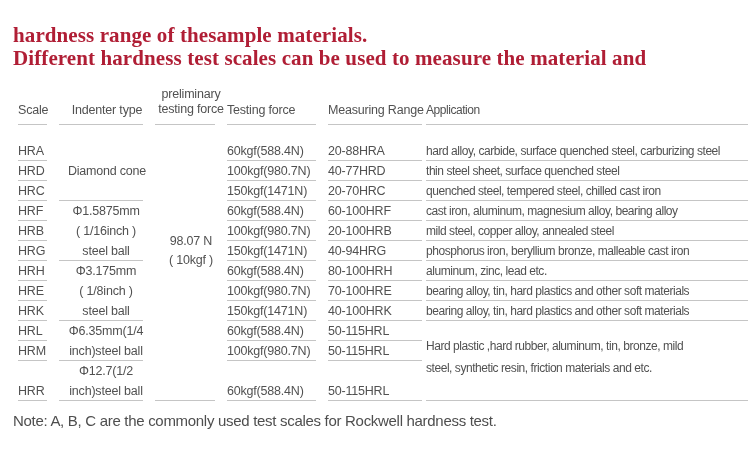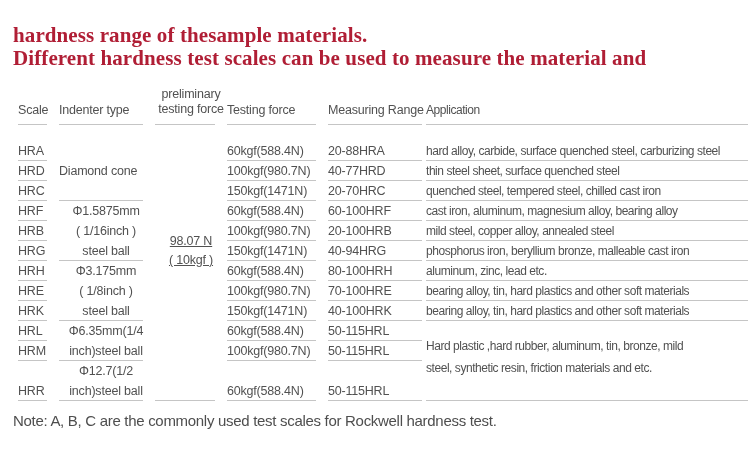--- a/index.html
+++ b/index.html
@@ -57,27 +57,27 @@
   }
   .c-scale    { padding-left: 5px; }
   .c-scale.u::after    { left: 5px; right: 10px; }
   .c-indenter.u::after { left: 2px; right: 12px; }
   .c-pre.u::after      { left: 0;  right: 12px; }
   .c-force.u::after    { left: 0;  right: 12px; }
   .c-range.u::after    { left: 0;  right: 4px;  }
   .c-app.u::after      { left: 0;  right: 2px;  }
 
   .c-indenter { text-align: center; }
-  .c-indenter.ta-l { text-align: left; padding-left: 2px; }
+  .c-indenter.ta-l { text-align: center; padding-left: 2px; }
   .c-pre { text-align: center; }
   .c-app { font-size: 12px; letter-spacing: -0.45px; }
 
   th.c-pre .two-line { line-height: 15px; text-align: center; }
 
-  td.pre-cell { text-align: center; vertical-align: middle; text-decoration: underline; }
+  td.pre-cell { text-align: center; vertical-align: middle; }
   td.pre-cell .pre-lines { transform: translateY(-20px); line-height: 19px; }
 
   td.app-merged { vertical-align: middle; }
   td.app-merged .app-lines { transform: translateY(-4px); line-height: 22px; }
 
   .note {
     margin: 11px 13px 16px 13px;
     font-size: 15px;
     letter-spacing: -0.3px;
     color: #4e4e4e;

